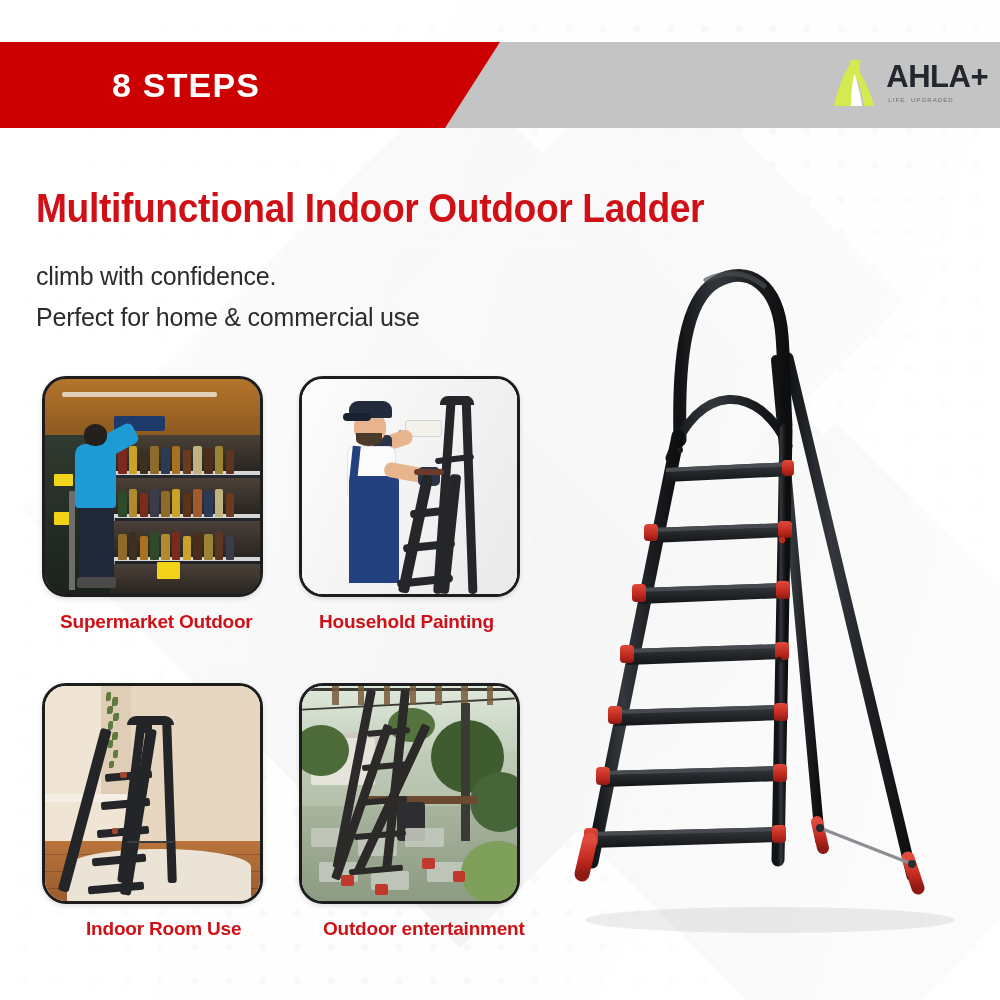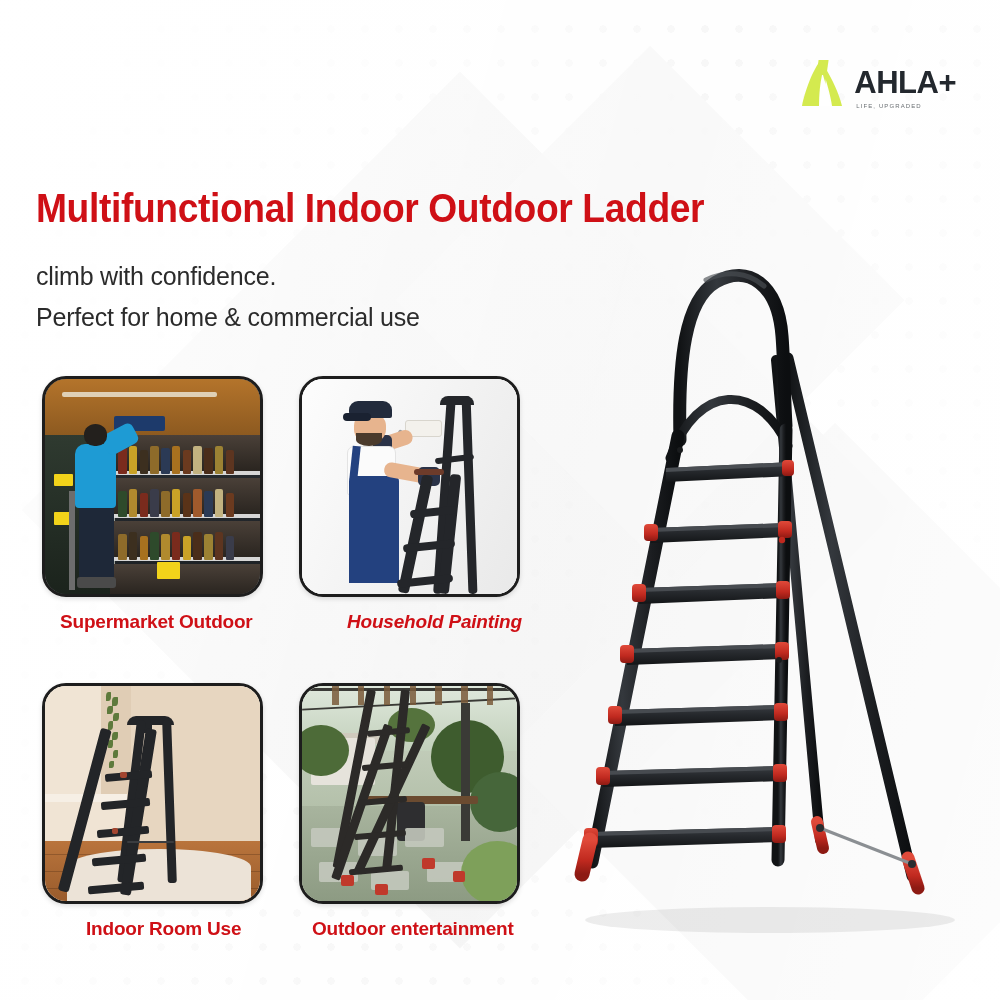--- a/index.html
+++ b/index.html
@@ -72,22 +72,22 @@
     display:flex;align-items:center;
   }
   .band-red-text{
     color:#ffffff;font-size:34px;font-weight:bold;
     letter-spacing:1.2px;margin-left:112px;
     font-family:"Liberation Sans","DejaVu Sans",sans-serif;
   }
 
   
   .logo{
-    position:absolute;right:44px;top:55px;
-    display:flex;align-items:flex-end;
+    position:absolute;right:12px;top:55px;
+    display:flex;align-items:flex-start;
   }
   .logo-mark{width:46px;height:52px;margin-right:9px;margin-top:2px;}
   .logo-text-wrap{display:flex;flex-direction:column;padding-top:6px;}
   .logo-word{
     color:#23282e;font-size:31px;font-weight:bold;
     letter-spacing:-0.5px;line-height:1;
     font-family:"Liberation Sans","DejaVu Sans",sans-serif;
   }
   .logo-tag{
     color:#6a6f73;font-size:6px;letter-spacing:1.1px;
@@ -121,23 +121,23 @@
     position:relative;
     background:#ddd;
     box-shadow:0 2px 5px rgba(0,0,0,.13);
   }
   .card-caption{
     margin-top:14px;
     color:#cf1016;font-size:19px;font-weight:bold;
     letter-spacing:-0.2px;white-space:nowrap;
   }
   .cap-indent-1{margin-left:18px;}
-  .cap-indent-2{margin-left:48px;font-style:italic;}
+  .cap-indent-2{margin-left:20px;}
   .cap-indent-3{margin-left:44px;}
-  .cap-indent-4{margin-left:13px;}
+  .cap-indent-4{margin-left:24px;}
 
   .scene{position:absolute;inset:0;}
 
   
   .s1{background:linear-gradient(#2c3136,#1c2024);}
   .s1 .ceiling{position:absolute;left:0;top:0;width:100%;height:26%;
     background:linear-gradient(#b4742b,#8d5a20);}
   .s1 .ceilbar{position:absolute;left:8%;top:6%;width:72%;height:5px;background:#e9e2cf;opacity:.85;border-radius:2px;}
   .s1 .shelf{position:absolute;left:30%;right:0;height:17%;
     background:linear-gradient(#4a4038,#2a2520);border-bottom:4px solid #cfcfcf;}
@@ -232,20 +232,26 @@
 
   <div class="bg-dots"></div>
   <div class="bg-wash"></div>
   <div class="chev c1"></div>
   <div class="chev c2"></div>
   <div class="chev c3"></div>
   <div class="veil"></div>
 
   <div class="content">
 
+    <div class="header">
+      <div class="band-gray"></div>
+      <div class="band-red">
+        <span class="band-red-text">8 STEPS</span>
+      </div>
+    </div>
 
     <div class="logo">
       <span class="logo-mark">
         <svg viewBox="0 0 46 52">
           <path d="M20 3 L30 3 L30 49 L20 49 Z" fill="#d4ea4f" transform="skewX(-8)"></path>
           <path d="M22 3 C14 12 6 34 3 49 L17 49 C19 34 22 14 24 3 Z" fill="#d4ea4f"></path>
           <path d="M24 18 C27 28 30 40 31 49 L20 49 C20 38 21 27 23 18 Z" fill="#ffffff"></path>
           <path d="M26 20 C29 30 32 41 33 49 L43 49 C40 36 33 22 27 12 Z" fill="#d4ea4f"></path>
         </svg>
       </span>

